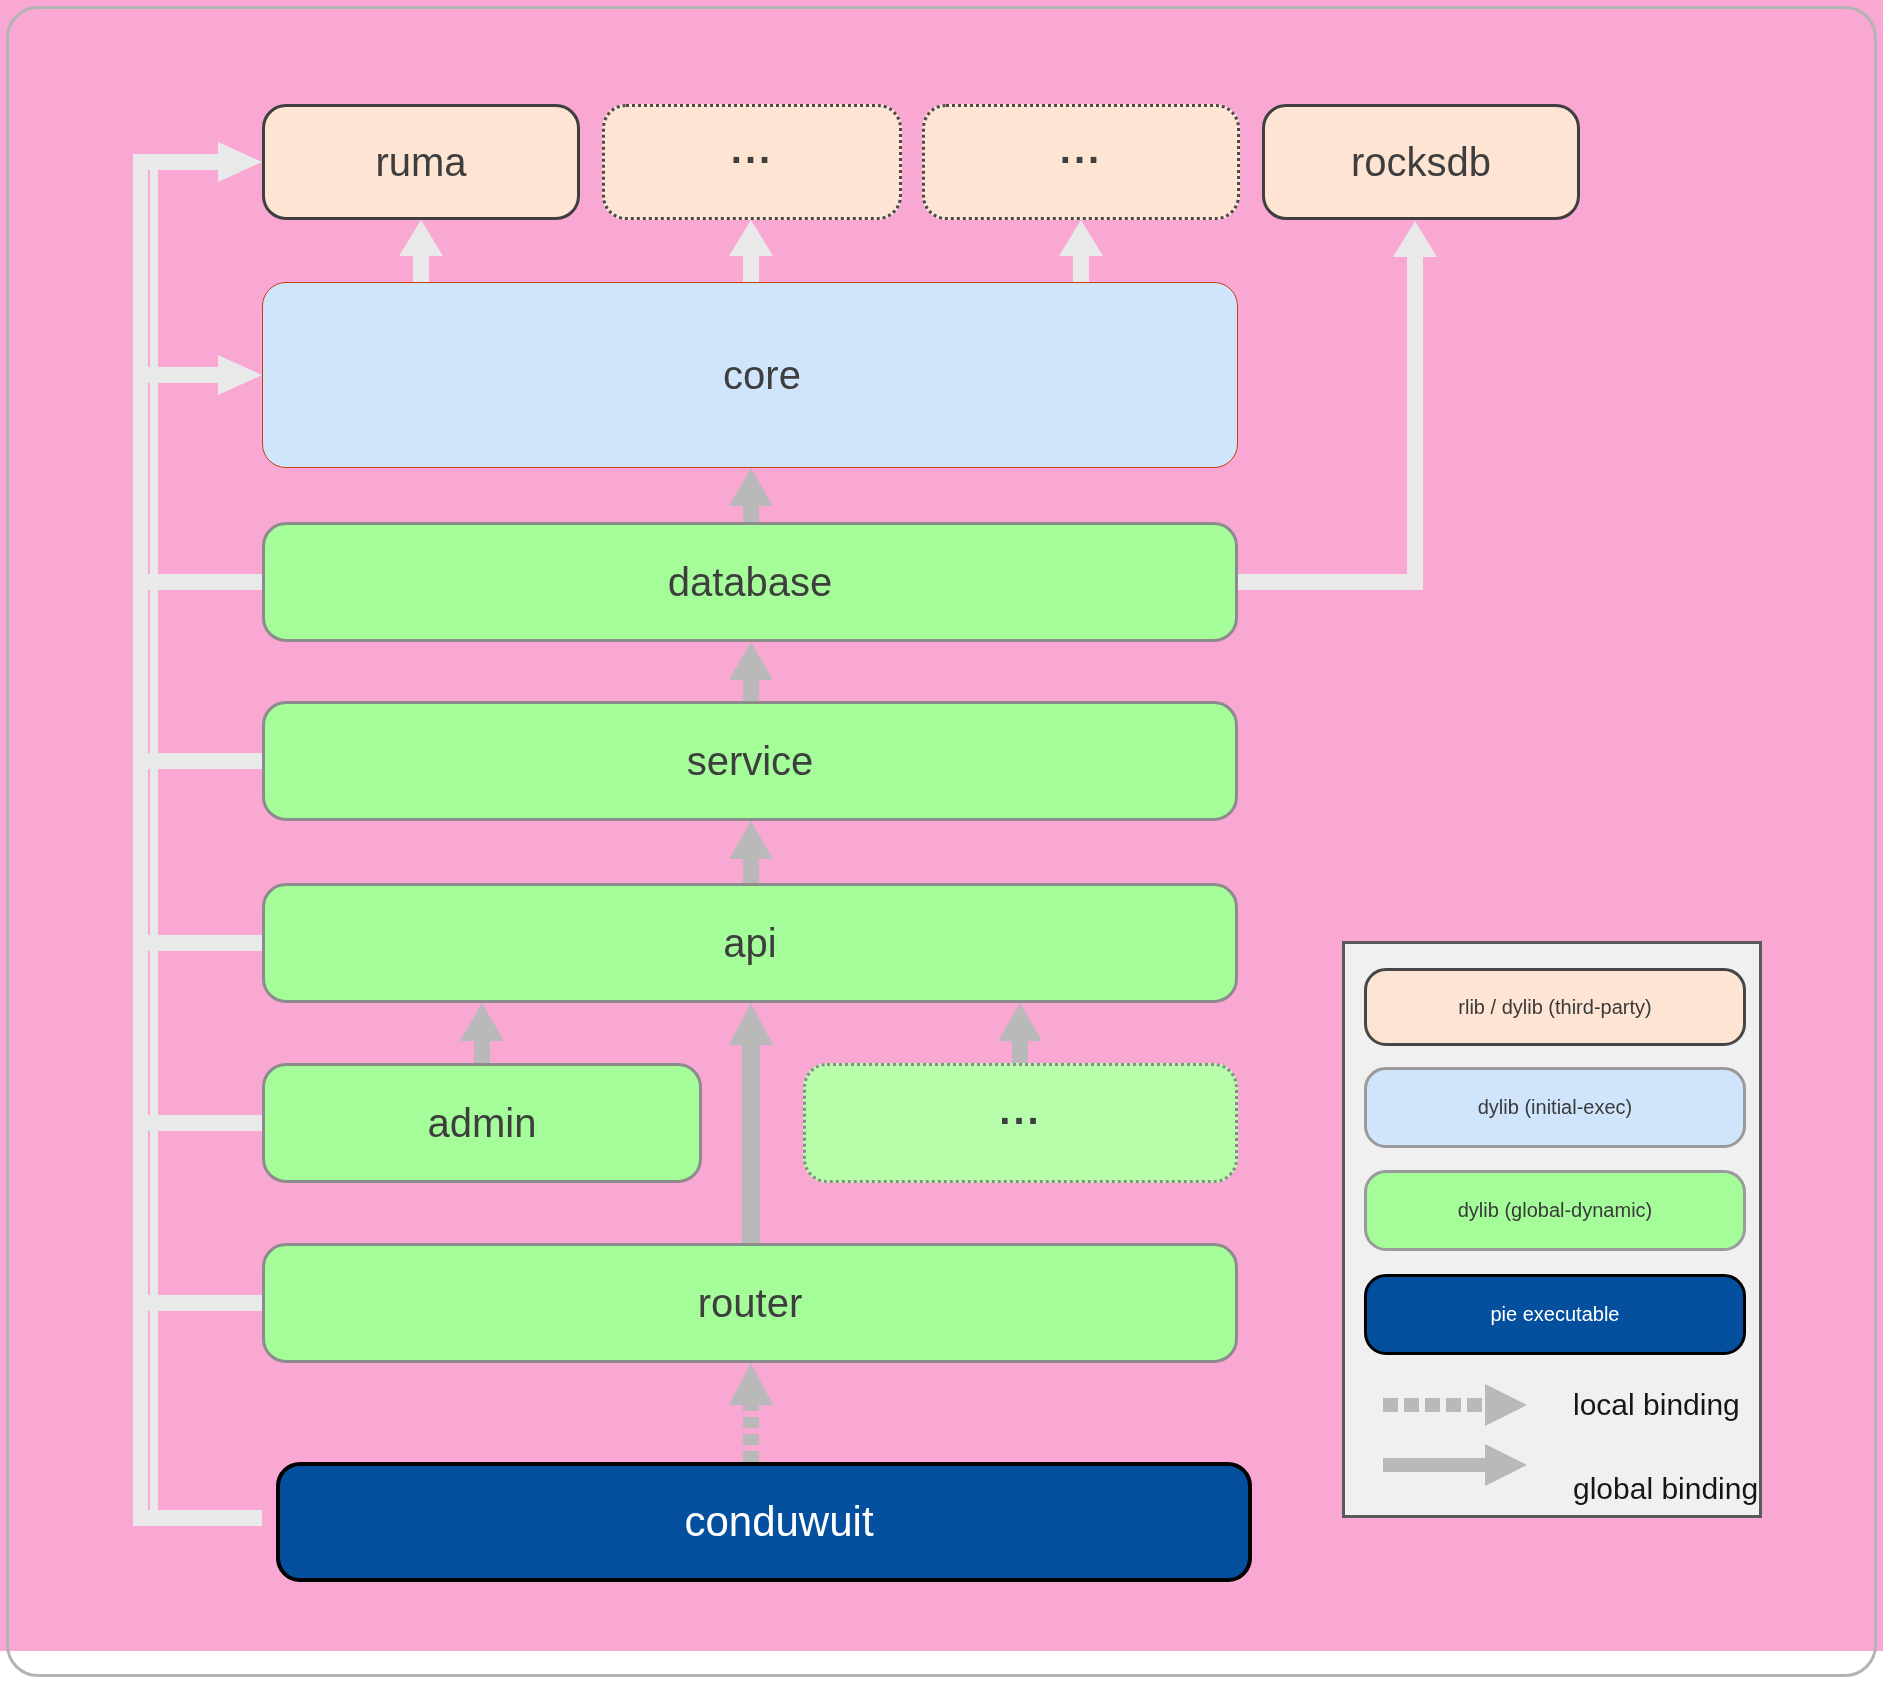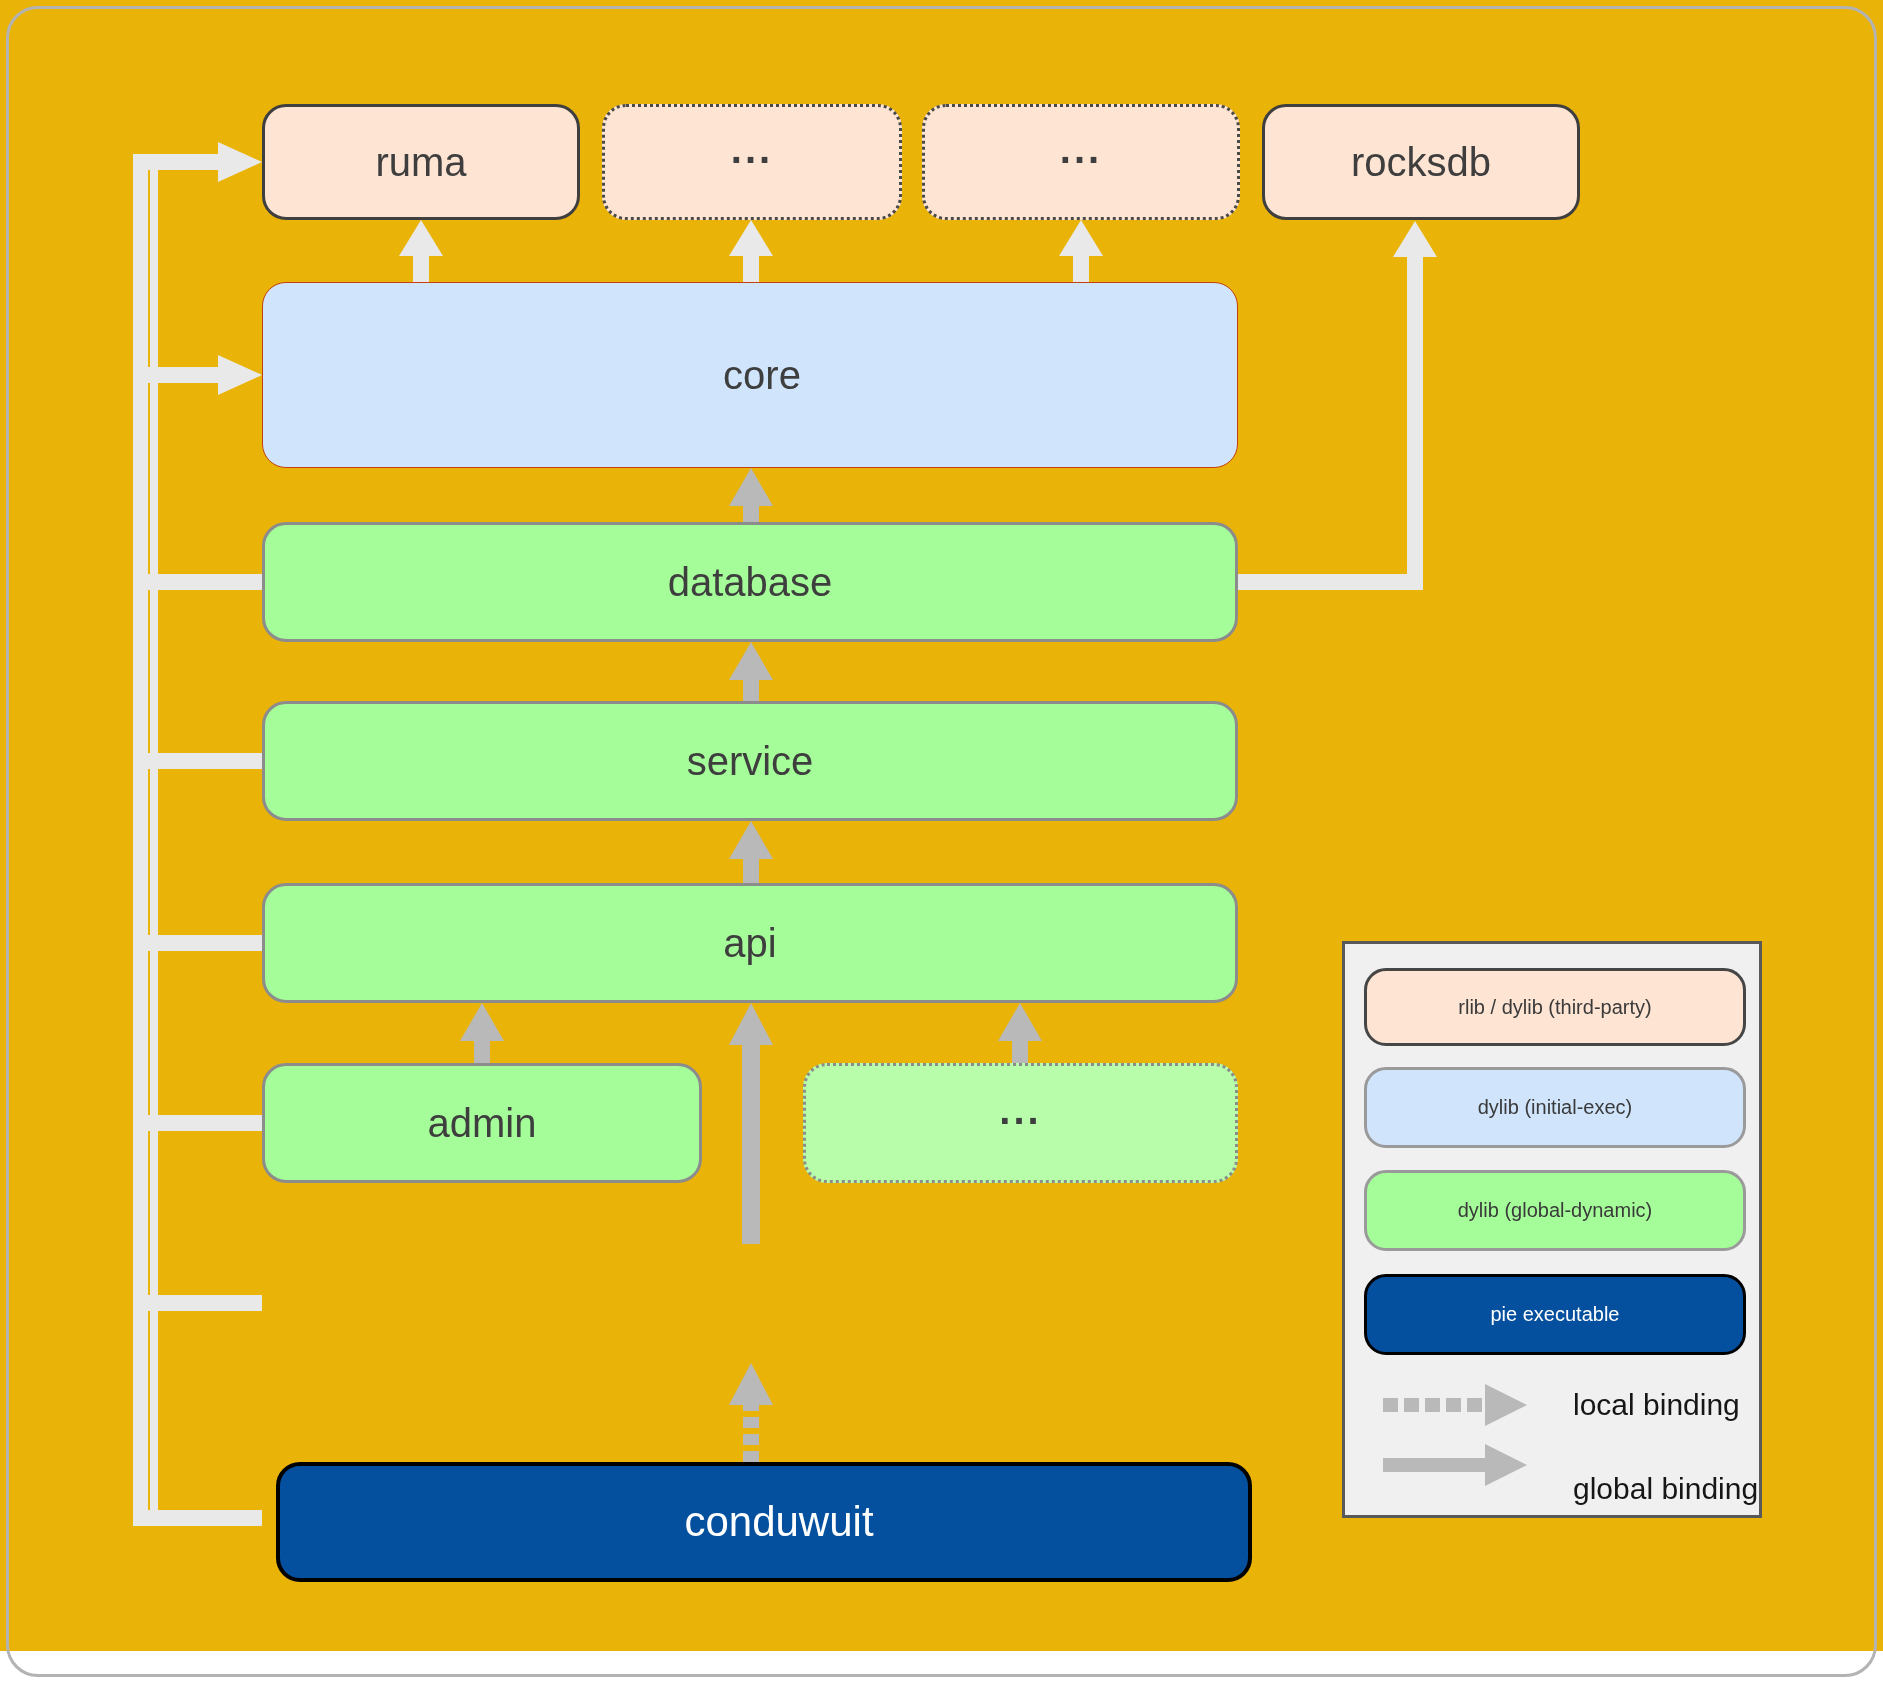--- a/index.html
+++ b/index.html
@@ -1,19 +1,19 @@
 <!DOCTYPE html>
 <html><head>
 <meta charset="utf-8">
 <style>
   * { box-sizing: border-box; margin: 0; padding: 0; }
   html, body { width: 1883px; height: 1683px; background: #ffffff; }
   body { font-family: "Liberation Sans", sans-serif; position: relative; overflow: hidden; }
 
-  #canvas { position: absolute; left: 0; top: 0; width: 1883px; height: 1651px; background: #eab308; }
+  #canvas { position: absolute; left: 0; top: 0; width: 1883px; height: 1651px; background: #f9a8d4; }
 
   .frame {
     position: absolute; left: 6px; top: 6px; width: 1871px; height: 1671px;
     border: 3px solid #b3b3b3; border-radius: 32px; background: transparent;
   }
 
   .node {
     position: absolute; display: flex; align-items: center; justify-content: center;
     font-size: 40px; color: #3e3e3e; border-radius: 24px; text-align: center;
   }
@@ -171,20 +171,23 @@
   </div>
 
   <div class="node global-dynamic" style="left:262px; top:1063px; width:440px; height:120px;">
     <span>admin</span>
   </div>
 
   <div class="node global-dynamic-etc" style="left:803px; top:1063px; width:435px; height:120px;">
     <span class="ellipsis-label">...</span>
   </div>
 
+  <div class="node global-dynamic" style="left:262px; top:1243px; width:976px; height:120px;">
+    <span>router</span>
+  </div>
 
   <div class="node pie-exec" style="left:276px; top:1462px; width:976px; height:120px;padding-left:30px;">
     <span>conduwuit</span>
   </div>
 
   <div class="legend">
 
     <div class="swatch sw-peach" style="top:24px; height:78px;">
       <span>rlib / dylib (third-party)</span>
     </div>

